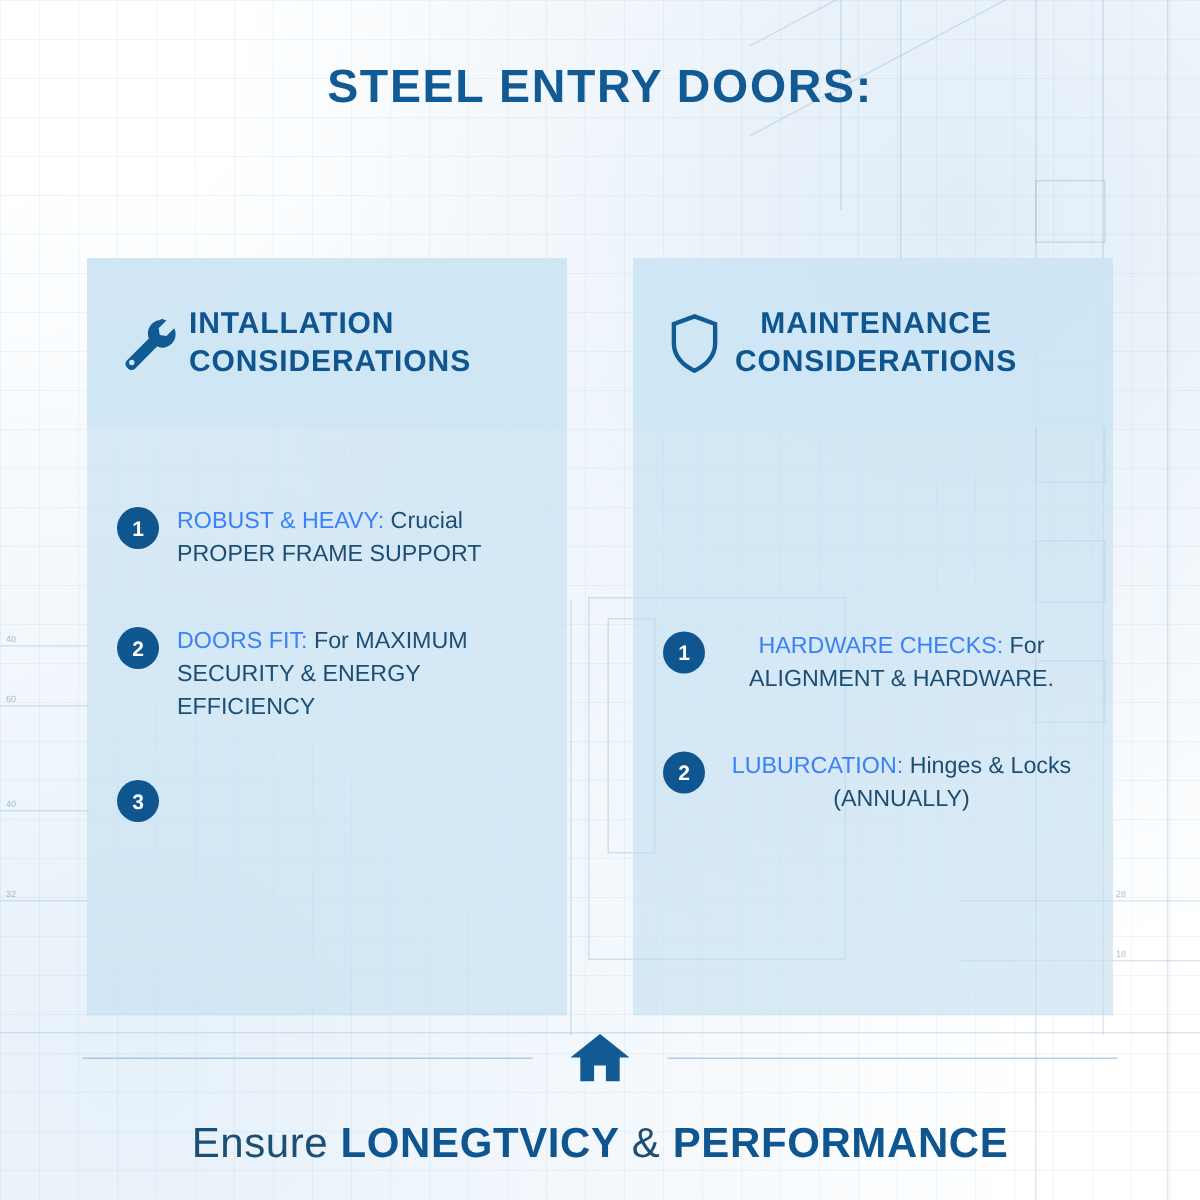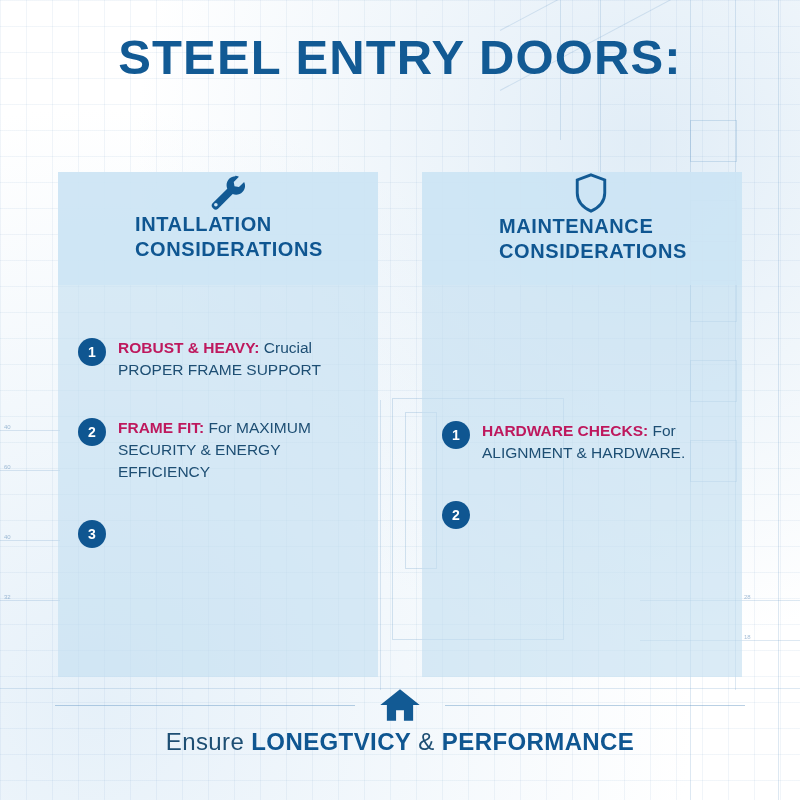--- a/index.html
+++ b/index.html
@@ -57,21 +57,21 @@
     position: absolute;
     top: 34px;
     left: 0;
     width: 800px;
     text-align: center;
     z-index: 5;
   }
   .title-line {
     color: #125a94;
     font-weight: bold;
-    font-size: 49px;
+    font-size: 31px;
     letter-spacing: 1.1px;
     line-height: 47px;
     text-transform: uppercase;
   }
 
   
   .columns {
     position: absolute;
     top: 172px;
     left: 0;
@@ -80,31 +80,30 @@
     z-index: 5;
   }
   .col {
     position: absolute;
     top: 0;
     width: 320px;
     height: 505px;
     background: rgba(196,222,240,0.62);
   }
   .col-left { left: 58px; }
-  .col-right { left: 422px; }
+  .col-right { left: 422px; text-align: center; }
 
   .col-head {
     position: relative;
     height: 113px;
     background: rgba(206,229,244,0.85);
     display: flex;
     align-items: center;
     padding-left: 18px;
     box-sizing: border-box;
-    flex-direction: column;
   }
   .head-icon {
     width: 46px;
     min-width: 46px;
     display: flex;
     align-items: center;
     justify-content: center;
     color: #125a94;
   }
   .head-text {
@@ -147,22 +146,22 @@
     justify-content: center;
     margin-top: 1px;
   }
   .item-text {
     padding-left: 12px;
     font-size: 15.5px;
     line-height: 22px;
     color: #1d4e73;
   }
   .item-text .lead {
-    color: #be185d;
-    font-weight: bold;
+    color: #3b82f6;
+    font-weight: normal;
   }
 
   
   .footer {
     position: absolute;
     left: 0;
     top: 686px;
     width: 800px;
     text-align: center;
     z-index: 5;
@@ -174,22 +173,22 @@
     background: rgba(100,150,195,0.45);
     width: 300px;
   }
   .rule-left { left: 55px; }
   .rule-right { right: 55px; }
   .house-icon {
     color: #125a94;
     line-height: 0;
   }
   .footer-text {
-    margin-top: 4px;
-    font-size: 24px;
+    margin-top: 22px;
+    font-size: 28px;
     color: #1d4e73;
     letter-spacing: 0.4px;
   }
   .footer-text b { color: #0f5691; font-weight: bold; }
 </style>
 </head>
 <body>
 
 <div id="infographic">
 
@@ -248,21 +247,21 @@
       <div class="items items-left">
         <div class="item">
           <div class="num">1</div>
           <div class="item-text">
             <span class="lead">ROBUST &amp; HEAVY:</span><span> Crucial PROPER FRAME SUPPORT</span>
           </div>
         </div>
         <div class="item">
           <div class="num">2</div>
           <div class="item-text">
-            <span class="lead">FRAME FIT:</span><span> For MAXIMUM SECURITY &amp; ENERGY EFFICIENCY</span>
+            <span class="lead">DOORS FIT:</span><span> For MAXIMUM SECURITY &amp; ENERGY EFFICIENCY</span>
           </div>
         </div>
         <div class="item">
           <div class="num">3</div>
         </div>
       </div>
     </div>
 
     <div class="col col-right">
       <div class="col-head">
@@ -279,20 +278,23 @@
 
       <div class="items items-right">
         <div class="item">
           <div class="num">1</div>
           <div class="item-text">
             <span class="lead">HARDWARE CHECKS:</span><span> For ALIGNMENT &amp; HARDWARE.</span>
           </div>
         </div>
         <div class="item">
           <div class="num">2</div>
+          <div class="item-text">
+            <span class="lead">LUBURCATION:</span><span> Hinges &amp; Locks (ANNUALLY)</span>
+          </div>
         </div>
       </div>
     </div>
 
   </div>
 
   <div class="footer">
     <div class="footer-rule rule-left"></div>
     <div class="footer-rule rule-right"></div>
     <div class="house-icon">

